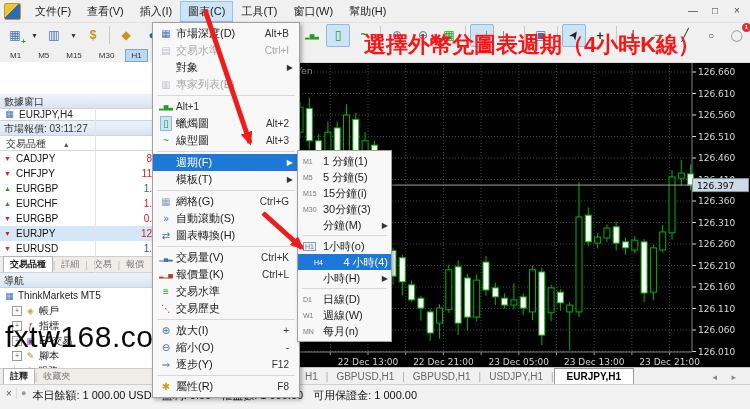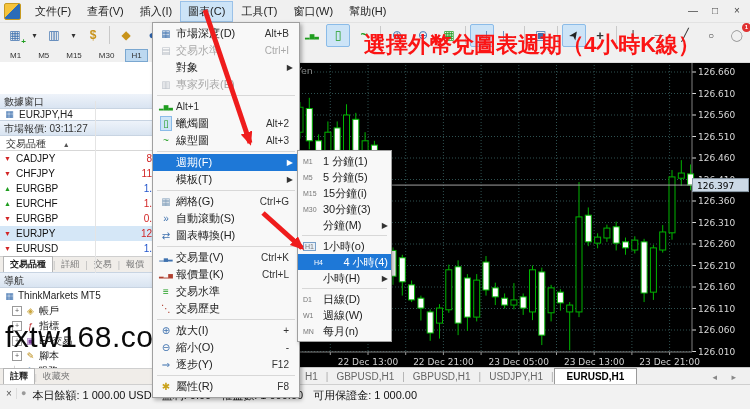--- a/index.html
+++ b/index.html
@@ -49,21 +49,21 @@
          font-size:9px;color:#777;padding-left:3px;}
   .ptab{padding:1px 6px;}
   .ptab.active{background:#fff;border:1px solid #b5b5b5;border-bottom:none;color:#222;font-weight:bold;}
   .ptabsep{color:#bbb;align-self:center;}
   .navtree{font-size:10px;}
   .trow{height:15px;display:flex;align-items:center;gap:3px;}
   .exp{width:8px;height:8px;border:1px solid #9a9a9a;font-size:7px;line-height:7px;text-align:center;
        color:#555;margin-left:2px;background:#fff;}
   .tico{font-size:9px;width:11px;text-align:center;}
   .watermark{position:absolute;left:5px;top:258px;font-size:30px;color:#0a0a0a;z-index:4;letter-spacing:0.5px;}
-  .navtabs{position:absolute;left:0;bottom:0;width:152px;font-family:Liberation Serif, serif;}
+  .navtabs{position:absolute;left:0;bottom:0;width:152px;}
   
   #chart{position:absolute;left:152px;top:62px;z-index:1;background:#000;}
   .annotation{position:absolute;left:364px;top:30px;font-size:22px;font-weight:bold;color:#fb1414;z-index:9;white-space:nowrap;}
   
   .menu{position:absolute;background:#f8f8f8;border:1px solid #a0a0a0;box-shadow:2px 2px 4px rgba(0,0,0,.3);
         z-index:10;padding:2px 0;}
   #menu-dropdown{left:152px;top:22px;width:146px;}
   #period-submenu{left:297px;top:150px;width:93px;z-index:11;}
   .mrow{height:17px;display:flex;align-items:center;font-size:11px;padding:0 4px 0 3px;}
   .mrow .gut{width:20px;text-align:center;font-size:10px;}
@@ -638,21 +638,21 @@
   <div class="btabs" id="btabs">
       <span style="width: 144px;"></span>
       <div class="btab">H1</div>
       <span class="btabsep">|</span>
       <div class="btab">GBPUSD,H1</div>
       <span class="btabsep">|</span>
       <div class="btab">GBPUSD,H1</div>
       <span class="btabsep">|</span>
       <div class="btab">USDJPY,H1</div>
       <span class="btabsep">|</span>
-      <div class="btab active">EURUSD,H1</div>
+      <div class="btab active">EURJPY,H1</div>
       <div class="bnav">◂ ▸</div>
     </div>
 
   <div class="statusbar">
     <span class="sx">×</span>
     <span class="sdot">●</span>
     <span id="statusparts"><span class="spart">本日餘額: 1 000.00 USD</span><span class="spart">盈利: 0.00</span><span class="spart">權益數: 1 000.00</span><span class="spart">可用保證金: 1 000.00</span></span>
   </div>
 
   <svg id="arrows" width="750" height="409">

